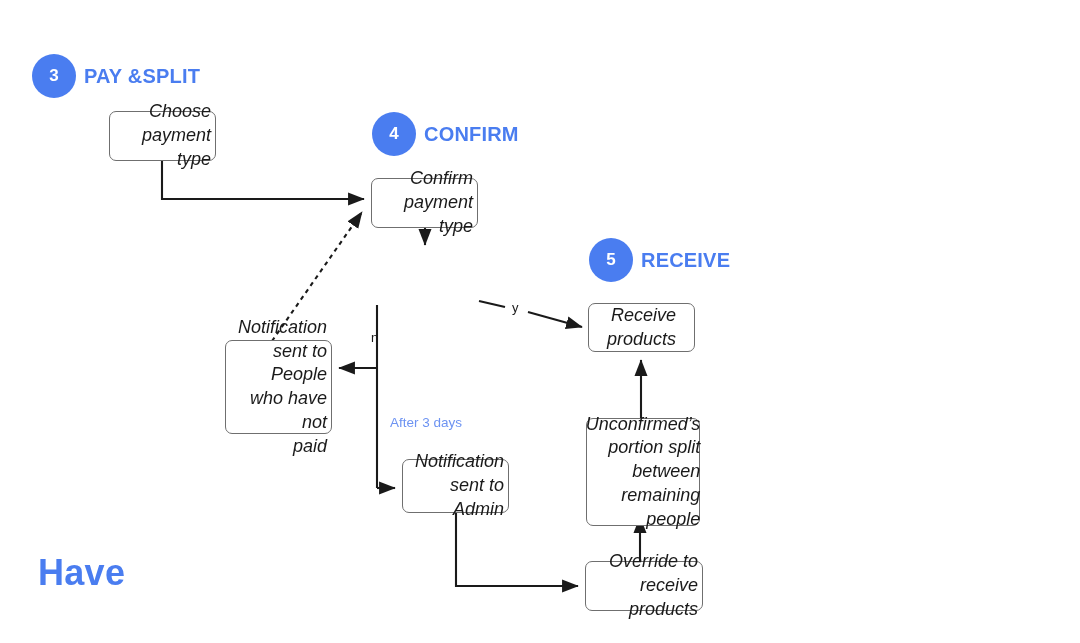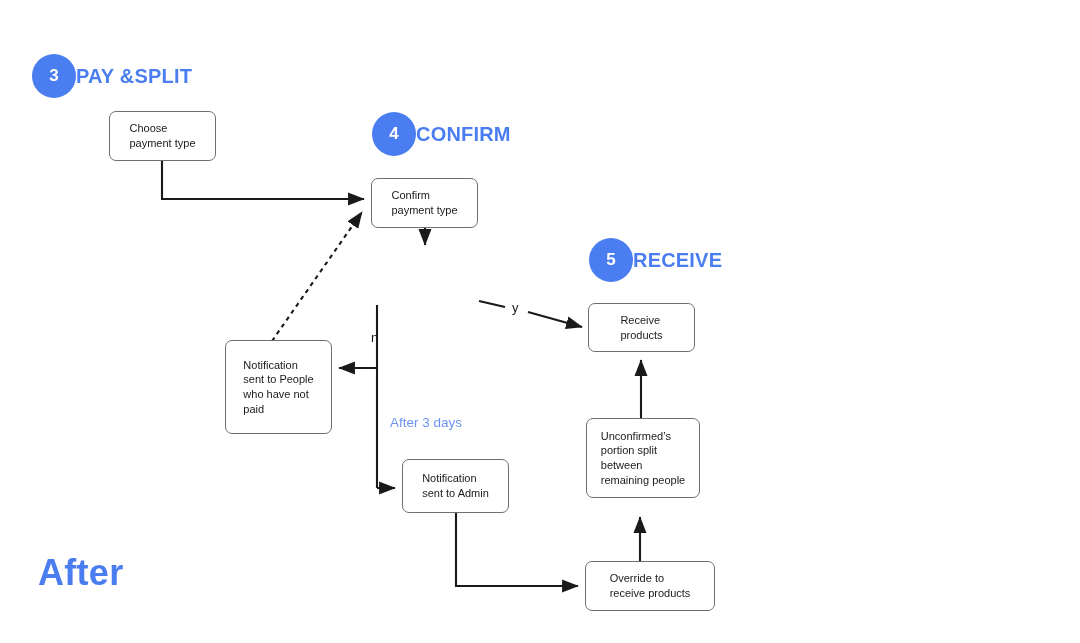--- a/index.html
+++ b/index.html
@@ -41,44 +41,45 @@
     background: #4a7df0;
     color: #ffffff;
     font-size: 17px;
     font-weight: bold;
     display: flex;
     align-items: center;
     justify-content: center;
     flex: none;
   }
   .stage-label {
-    margin-left: 0;
+    margin-left: 8px;
     color: #4a7df0;
     font-size: 20px;
     font-weight: bold;
     letter-spacing: 0.2px;
     white-space: nowrap;
   }
 
   
   .node {
     position: absolute;
     box-sizing: border-box;
     border: 1.3px solid #6f6f6f;
     border-radius: 7px;
     background: #ffffff;
     color: #1a1a1a;
-    font-size: 11px;
+    font-size: 18px;
     line-height: 1.32;
-    text-align: left;
+    text-align: right;
     display: flex;
     align-items: center;
     justify-content: center;
     padding: 2px 4px;
     white-space: pre-line;
+    font-style: italic;
   }
 
   
   .diamond-wrap {
     position: absolute;
   }
   .diamond-shape {
     position: absolute;
     left: 0;
     top: 0;
@@ -183,30 +184,30 @@
 sent to People
 who have not
 paid</div>
 
   <div class="node" style="left:402px; top:459px; width:107px; height:54px;">Notification
 sent to Admin</div>
 
   <div class="node" style="left:588px; top:303px; width:107px; height:49px;">Receive
 products</div>
 
-  <div class="node" style="left:586px; top:418px; width:114px; height:80px;">Unconfirmed’s
+  <div class="node" style="left:586px; top:418px; width:114px; height:108px;">Unconfirmed’s
 portion split
 between
 remaining people</div>
 
-  <div class="node" style="left:585px; top:561px; width:130px; height:50px;">Override to
+  <div class="node" style="left:585px; top:561px; width:118px; height:50px;">Override to
 receive products</div>
 
 
   <div class="edge-label" style="left:512px; top:300px;">y</div>
 
   <div class="edge-label" style="left:371px; top:330px;">n</div>
 
   <div class="edge-label accent" style="left:390px; top:415px;">After 3 days</div>
 
-  <div class="wordmark" style="left:38px; top:552px;">After</div>
+  <div class="wordmark" style="left:38px; top:552px;">Have</div>
 
 </div>
 
 </body></html>

